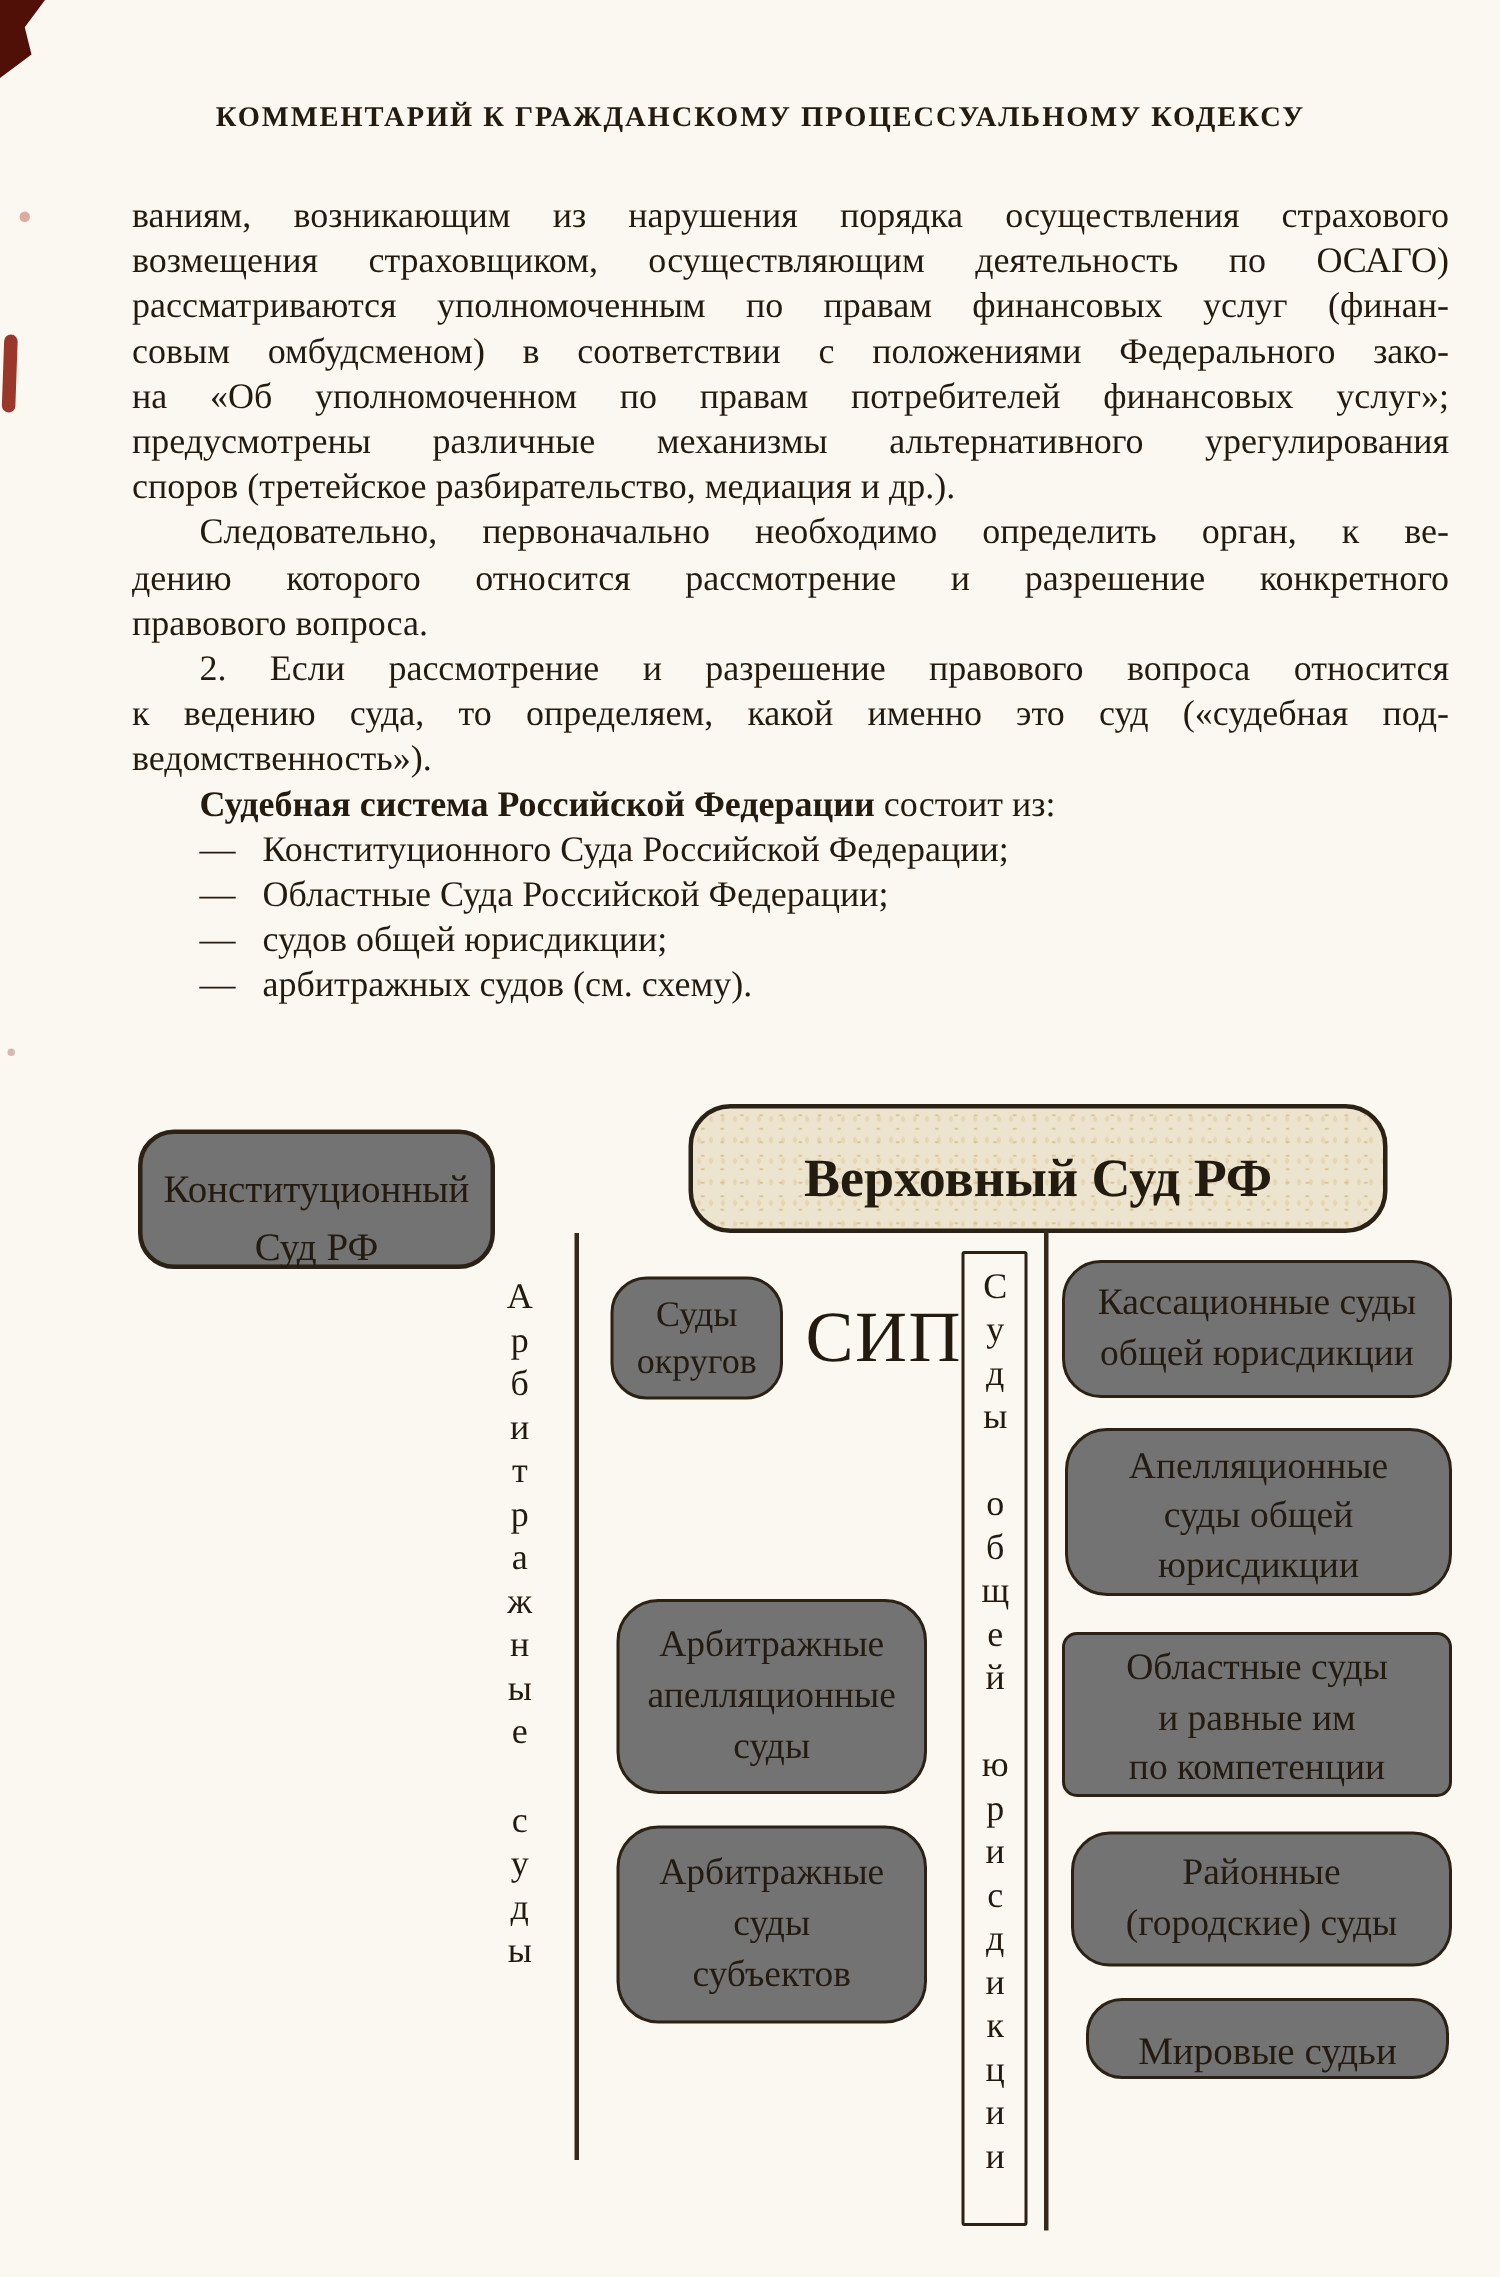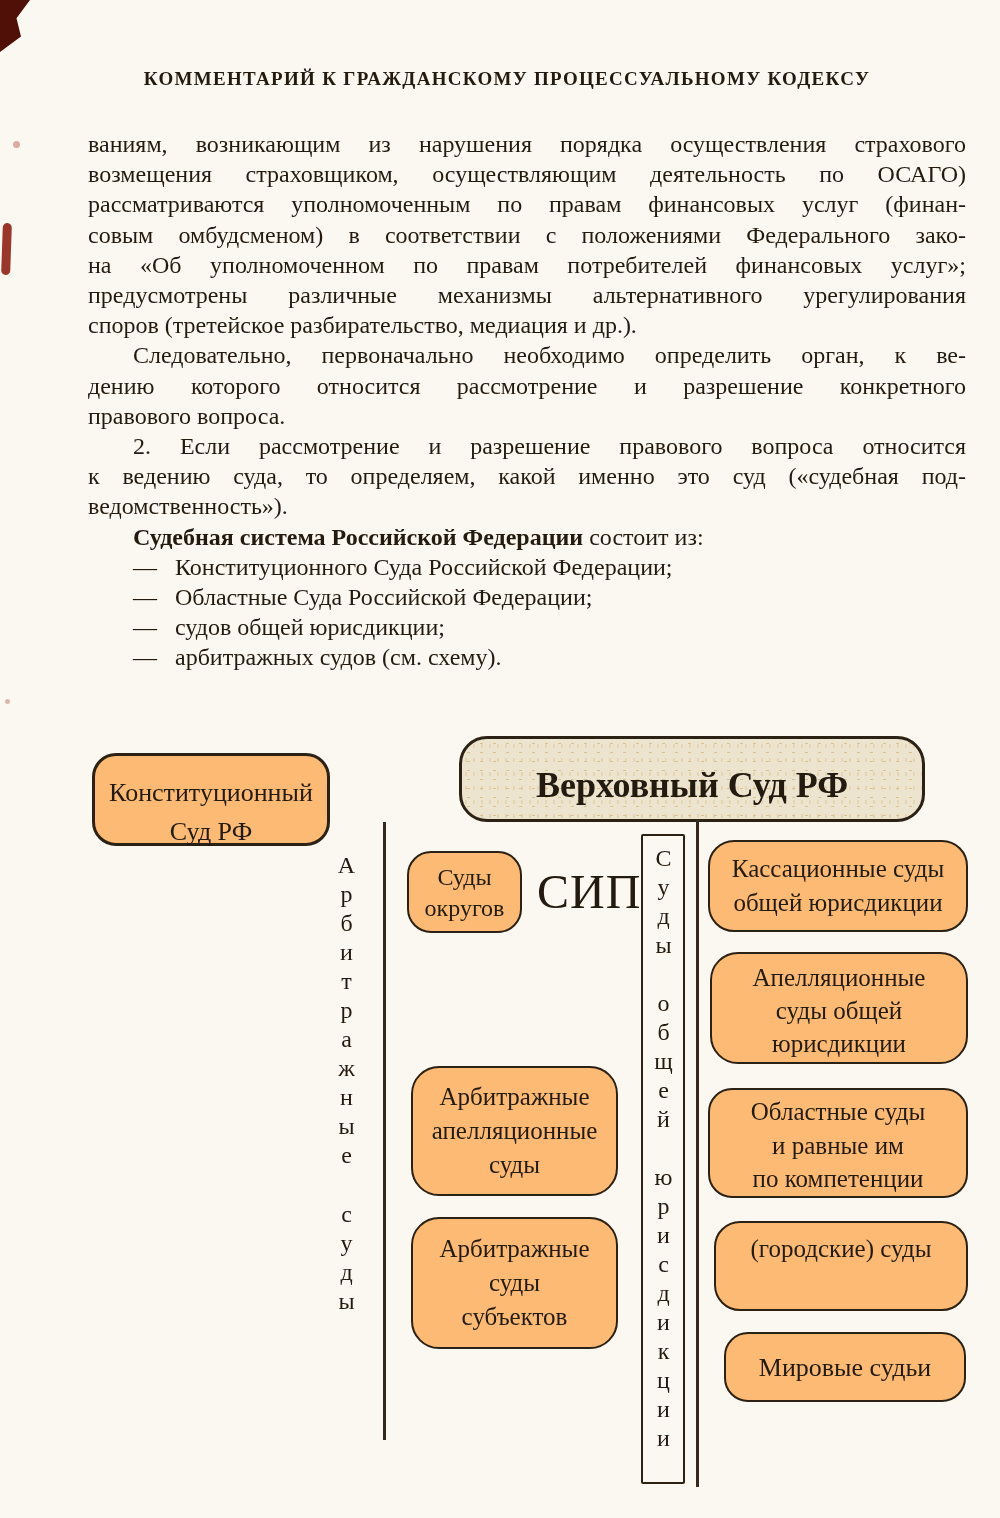--- a/index.html
+++ b/index.html
@@ -12,21 +12,21 @@
   .btext{position:absolute;left:88px;top:129px;width:878px;font-size:24px;}
   .tl{line-height:30.2px;}
   .j{text-align:justify;text-align-last:justify;}
   .ind{text-indent:45px;}
   .li{line-height:30.2px;padding-left:45px;}
   .li .dash{display:inline-block;width:42px;}
   .lead b{font-weight:bold;}
   
   .abs{position:absolute;}
   .dbox{position:absolute;box-sizing:border-box;border:2.5px solid #2b2114;border-radius:26px;
-        text-align:center;font-size:25px;background:#fdba74;}
+        text-align:center;font-size:25px;background:#737373;}
   .dbox .bl{line-height:33.5px;}
   .rule{position:absolute;width:2.5px;background:#362a1c;}
   .vstack{position:absolute;display:flex;flex-direction:column;align-items:center;}
   .vw{writing-mode:vertical-lr;text-orientation:upright;font-size:24px;letter-spacing:3px;}
   .supreme{border-width:3.5px;font-weight:bold;font-size:36px;
            background-color:#ede4cf;
            background-image:radial-gradient(#d9c28e 1px,rgba(0,0,0,0) 1.3px),
                             radial-gradient(#e5d5b0 1px,rgba(0,0,0,0) 1.4px);
            background-size:13px 9px,8px 14px;}
   .kc{border-width:3px;font-size:26px;}
@@ -115,31 +115,32 @@
       <div class="bl">Кассационные суды</div>
       <div class="bl">общей юрисдикции</div>
     </div>
 
     <div class="dbox" style="left:710px;top:952px;width:258px;height:112px;padding-top:7px;border-radius:28px;">
       <div class="bl" style="line-height:33px;">Апелляционные</div>
       <div class="bl" style="line-height:33px;">суды общей</div>
       <div class="bl" style="line-height:33px;">юрисдикции</div>
     </div>
 
-    <div class="dbox" style="left:708px;top:1088px;width:260px;height:110px;padding-top:5px;border-radius:24px;">
+    <div class="dbox" style="left:708px;top:1088px;width:260px;height:110px;padding-top:5px;border-radius:10px;">
       <div class="bl" style="line-height:33.5px;">Областные суды</div>
       <div class="bl" style="line-height:33.5px;">и равные им</div>
       <div class="bl" style="line-height:33.5px;">по компетенции</div>
     </div>
 
     <div class="dbox" style="left:714px;top:1221px;width:254px;height:90px;padding-top:9px;">
+      <div class="bl">Районные</div>
       <div class="bl">(городские) суды</div>
     </div>
 
-    <div class="dbox" style="left:724px;top:1332px;width:242px;height:70px;padding-top:19px;border-radius:24px;font-size:26px;"><span>Мировые судьи</span></div>
+    <div class="dbox" style="left:724px;top:1332px;width:242px;height:54px;padding-top:19px;border-radius:24px;font-size:26px;"><span>Мировые судьи</span></div>
 
     <div class="dbox" style="left:411px;top:1066px;width:207px;height:130px;padding-top:12px;border-radius:28px;">
       <div class="bl" style="line-height:34px;">Арбитражные</div>
       <div class="bl" style="line-height:34px;">апелляционные</div>
       <div class="bl" style="line-height:34px;">суды</div>
     </div>
 
     <div class="dbox" style="left:411px;top:1217px;width:207px;height:132px;padding-top:13px;border-radius:28px;">
       <div class="bl" style="line-height:34px;">Арбитражные</div>
       <div class="bl" style="line-height:34px;">суды</div>

